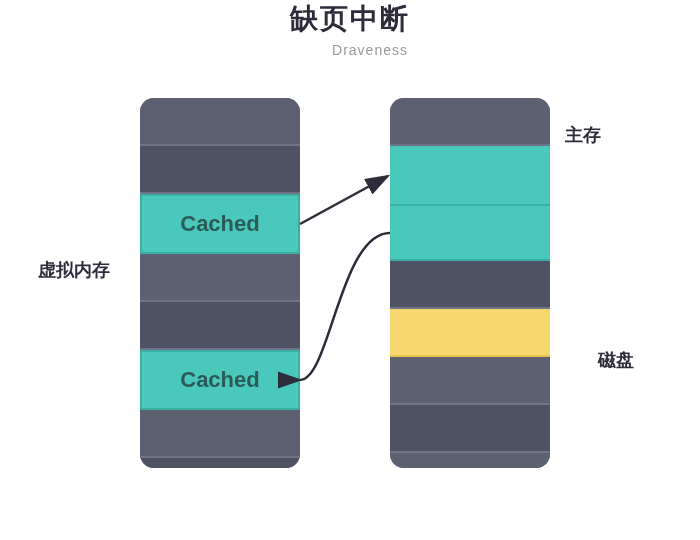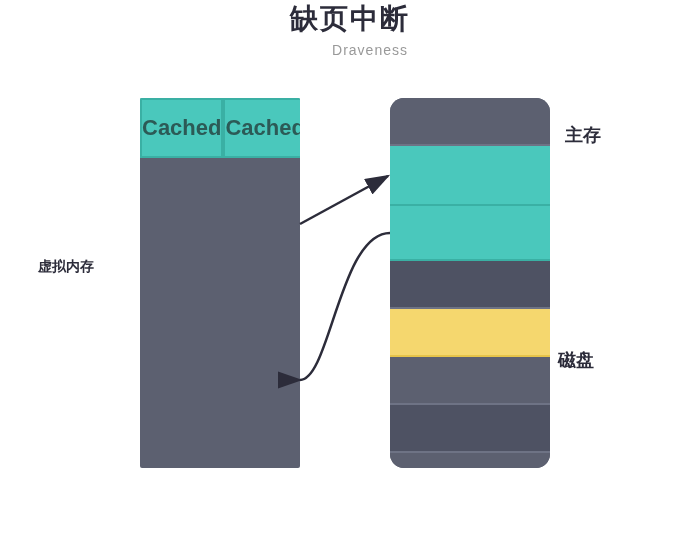--- a/index.html
+++ b/index.html
@@ -37,24 +37,24 @@
     }
 
     
     .col-left {
       position: absolute;
       left: 140px;
       top: 30px;
       width: 160px;
       height: 370px;
       background: #5c6070;
-      border-radius: 2px;
+      border-radius: 14px;
       overflow: hidden;
       display: flex;
-      flex-direction: row;
+      flex-direction: column;
     }
 
     
     .col-right {
       position: absolute;
       left: 390px;
       top: 30px;
       width: 160px;
       height: 370px;
       background: #5c6070;
@@ -114,38 +114,38 @@
       background: #f5d76e;
       border-bottom: 2px solid #e6c44a;
       flex-shrink: 0;
     }
 
     
     .label-virtual {
       position: absolute;
       left: 38px;
       top: 190px;
-      font-size: 14px;
+      font-size: 18px;
       font-weight: 700;
       color: #2c2c3a;
       writing-mode: horizontal-tb;
     }
 
     .label-main {
       position: absolute;
       left: 565px;
       top: 55px;
       font-size: 18px;
       font-weight: 700;
       color: #2c2c3a;
     }
 
     .label-disk {
       position: absolute;
-      left: 558px;
+      left: 598px;
       top: 280px;
       font-size: 18px;
       font-weight: 700;
       color: #2c2c3a;
     }
 
     
     .arrows-svg {
       position: absolute;
       top: 0;

